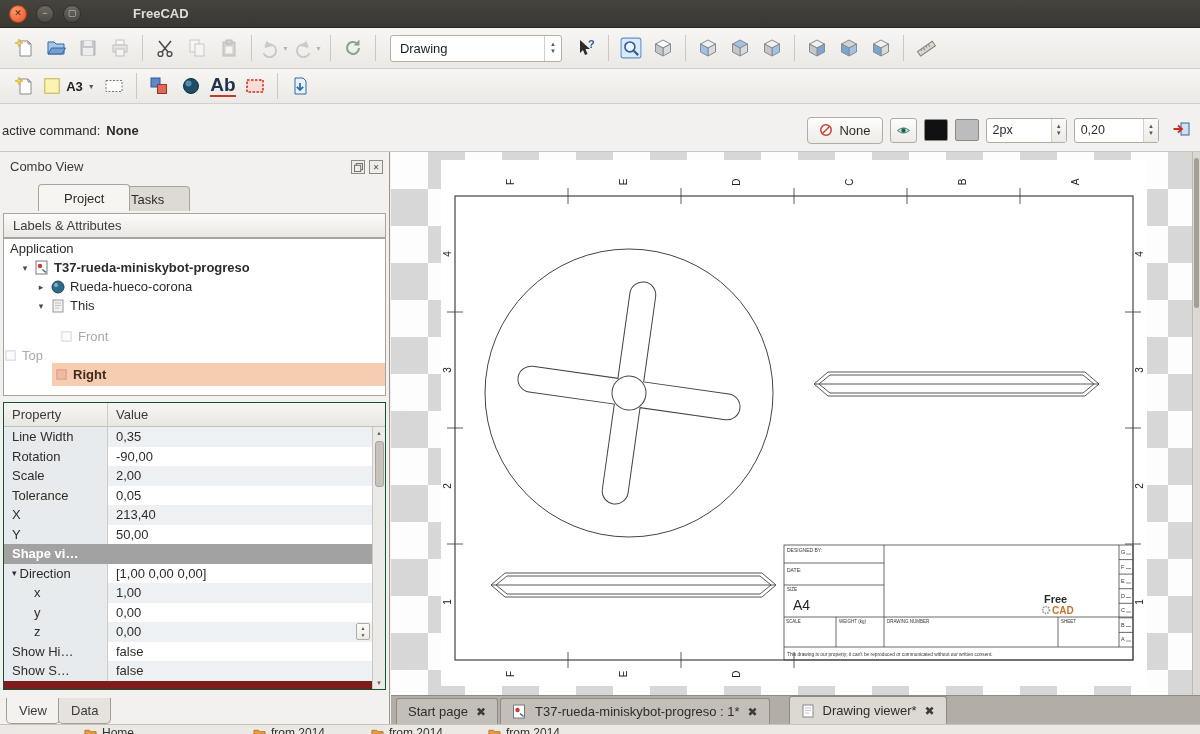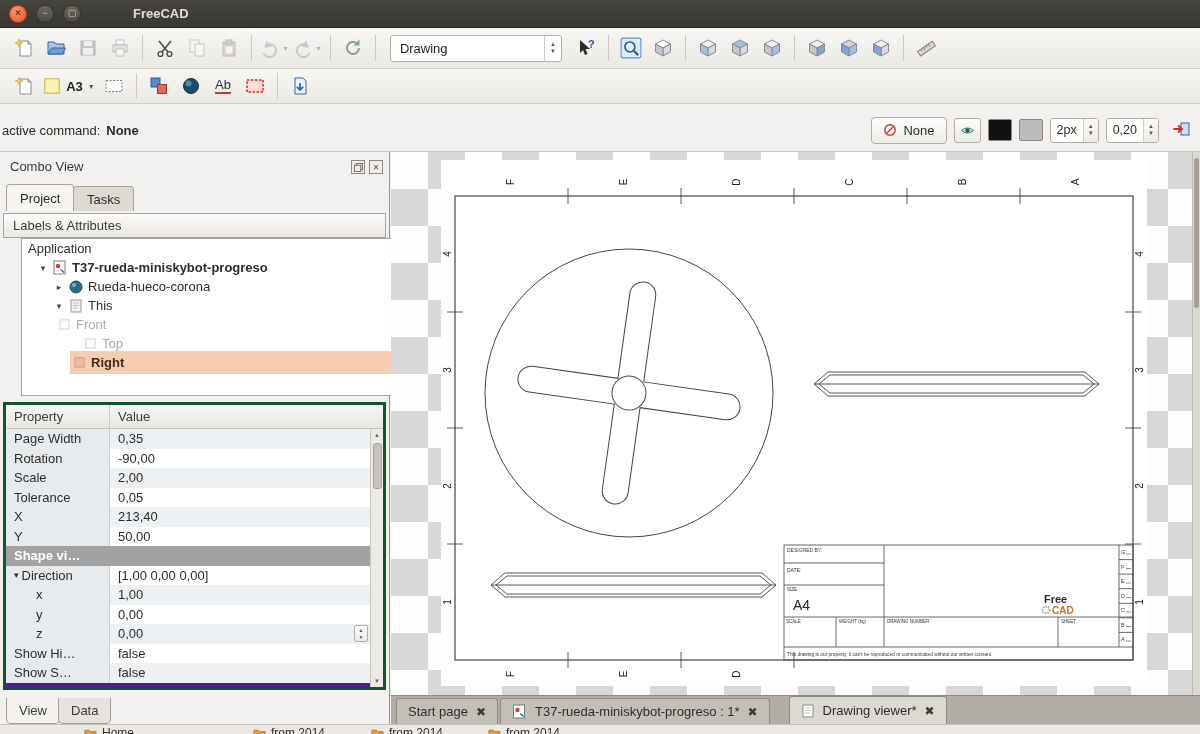--- a/index.html
+++ b/index.html
@@ -25,57 +25,57 @@
   .tbtn{min-width:32px;height:32px;border-radius:3px;display:flex;align-items:center;justify-content:center;gap:2px;padding:0 2px;}
   .tbtn.disabled{opacity:.38;filter:grayscale(.7);}
   .tsep{width:1px;height:26px;background:#ccc8c1;margin:0 6px;flex:none;}
   .dd{font-size:7px;color:#555;}
   .combo{width:172px;height:27px;background:#fff;border:1px solid #b5afa6;border-radius:3px;
     display:flex;align-items:center;margin:0 8px;justify-content:center;}
   .combo-label{flex:1;padding-left:9px;color:#1e1e1e;}
   .combo-spin{width:17px;height:100%;border-left:1px solid #d3cec7;display:flex;flex-direction:column;
     align-items:center;justify-content:center;font-size:6px;color:#555;line-height:1.2;}
   .a3label{font-weight:bold;font-size:13px;color:#222;margin:0 3px;}
-  .ablabel{font-weight:normal;font-size:13px;color:#20324f;border-bottom:2px solid #c43a2a;line-height:1.1;}
+  .ablabel{font-weight:bold;font-size:19px;color:#20324f;border-bottom:2px solid #c43a2a;line-height:1.1;}
 
   
   .commandbar{left:0;top:109px;width:1200px;height:43px;background:#f2f1ef;
     border-bottom:1px solid #c9c5bf;display:flex;align-items:center;padding:0 2px;}
   .cmd-value{font-weight:bold;margin-left:6px;}
   .cmd-right{margin-left:auto;display:flex;align-items:center;gap:7px;}
   .pillbtn{height:27px;border:1px solid #b2aca2;border-radius:4px;background:linear-gradient(#fefefd,#edebe7);
     display:flex;align-items:center;gap:6px;padding:0 11px;}
   .sqbtn{width:27px;height:25px;border:1px solid #b2aca2;border-radius:3px;background:linear-gradient(#fdfdfc,#eceae6);
     display:flex;align-items:center;justify-content:center;}
   .swatch{width:24px;height:22px;border:1px solid #8e8competent;border:1px solid #8e8a83;border-radius:2px;}
-  .spinbox{height:25px;border:1px solid #b2aca2;border-radius:3px;background:#fff;display:flex;align-items:center;}
+  .spinbox{height:25px;border:1px solid #b2aca2;border-radius:3px;background:#fff;display:flex;align-items:center;gap:32px;}
   .spinbox .val{padding:0 6px;font-size:12.5px;}
   .spincol{width:15px;height:100%;border-left:1px solid #d3cec7;display:flex;flex-direction:column;
     align-items:center;justify-content:center;font-size:6px;color:#555;line-height:1.2;background:linear-gradient(#fbfaf9,#eceae6);}
 
   
   .panel{left:0;top:152px;width:390px;height:572px;background:#f2f1ef;border-right:1px solid #99948c;}
   .panel-title{left:10px;top:7px;color:#3a3a3a;}
   .ph-ic{width:14px;height:14px;border:1px solid #8f8a82;background:#efede9;display:flex;align-items:center;
     justify-content:center;font-size:8px;color:#555;}
   .ptab{height:27px;border:1px solid #a8a39b;border-bottom:none;border-radius:4px 4px 0 0;
-    display:flex;align-items:center;padding:0 13px;}
+    display:flex;align-items:center;padding:0 25px;margin-left:32px;}
   .ptab.active{background:#f6f5f2;z-index:2;}
   .ptab.inactive{background:#ddd9d3;height:25px;top:34px !important;}
   .hbar{left:3px;top:61px;width:383px;height:25px;border:1px solid #a8a39b;
     background:linear-gradient(#fcfbfa,#e9e7e3);display:flex;align-items:center;padding:0 9px;color:#3c3c3c;}
-  .treebox{left:21px;top:86px;width:383px;height:158px;background:#fff;border:1px solid #a8a39b;overflow:hidden;}
+  .treebox{left:3px;top:86px;width:383px;height:158px;background:#fff;border:1px solid #a8a39b;overflow:hidden;}
   .trow{height:19px;display:flex;align-items:center;gap:5px;}
   .trow .exp{width:10px;font-size:9px;color:#4a4a4a;text-align:center;}
   .glabel{color:#a9a9a9;}
   .selwrap{flex:1;height:23px;display:flex;align-items:center;gap:5px;background:#f6cdb0;padding-left:3px;}
   .bold{font-weight:bold;}
 
   
-  .prop-table{left:3px;top:250px;width:383px;height:288px;background:#4c1d95;border:3px solid #14532d;overflow:hidden;}
+  .prop-table{left:3px;top:250px;width:383px;height:288px;background:#7f1d1d;border:1px solid #14532d;overflow:hidden;}
   .phead{display:flex;height:24px;background:linear-gradient(#f7f6f4,#e9e7e3);border-bottom:1px solid #c6c2bb;}
   .phead>div{display:flex;align-items:center;padding-left:8px;color:#3a3a3a;}
   .pn{width:104px;border-right:1px solid #cfccc6;flex:none;}
   .pv{flex:1;}
   .prow{display:flex;height:19.5px;align-items:stretch;}
   .prow .pn{background:#e7ebee;display:flex;align-items:center;padding-left:8px;gap:3px;}
   .prow .pv{background:#fff;display:flex;align-items:center;padding-left:8px;position:relative;margin-right:13px;}
   .prow.shade .pv{background:#edf1f4;}
   .prow.indent .pn{padding-left:30px;}
   .prow.group{background:#a2a2a2;}
@@ -426,27 +426,27 @@
         <span>Rueda-hueco-corona</span>
       </div>
       <div class="trow" style="padding-left:32px;">
         <span class="exp">▾</span>
         <svg width="14" height="14" viewBox="0 0 14 14">
           <rect x="2" y="1" width="10" height="12" fill="#f2f2f2" stroke="#9a9a9a"></rect>
             <path d="M4 4 h6 M4 6.5 h6 M4 9 h4" stroke="#c0c0c0"></path>
           </svg>
         <span>This</span>
       </div>
-      <div class="trow" style="padding-left:36px;">
+      <div class="trow" style="padding-left:56px;margin-top:12px;">
         <svg width="13" height="13" viewBox="0 0 14 14">
           <rect x="2" y="2" width="10" height="10" fill="#fbfbfb" stroke="#d2d2d2"></rect>
           </svg>
         <span class="glabel">Front</span>
       </div>
-      <div class="trow" style="padding-left:62px;">
+      <div class="trow" style="">
         <svg width="13" height="13" viewBox="0 0 14 14">
           <rect x="2" y="2" width="10" height="10" fill="#fbfbfb" stroke="#d2d2d2"></rect>
           </svg>
         <span class="glabel">Top</span>
       </div>
       <div class="trow" style="padding-left:48px;">
         <div class="selwrap">
           <svg width="13" height="13" viewBox="0 0 14 14">
             <rect x="2" y="2" width="10" height="10" fill="#f0b9a2" stroke="#d89a7e"></rect>
             </svg>
@@ -454,21 +454,21 @@
         </div>
       </div>
     </div>
 
     <div class="r prop-table">
       <div class="phead">
         <div class="pn">Property</div>
         <div class="pv">Value</div>
       </div>
       <div class="prow shade">
-        <div class="pn">Page Width</div>
+        <div class="pn">Line Width</div>
         <div class="pv">0,35</div>
       </div>
       <div class="prow">
         <div class="pn">Rotation</div>
         <div class="pv">-90,00</div>
       </div>
       <div class="prow shade">
         <div class="pn">Scale</div>
         <div class="pv">2,00</div>
       </div>

